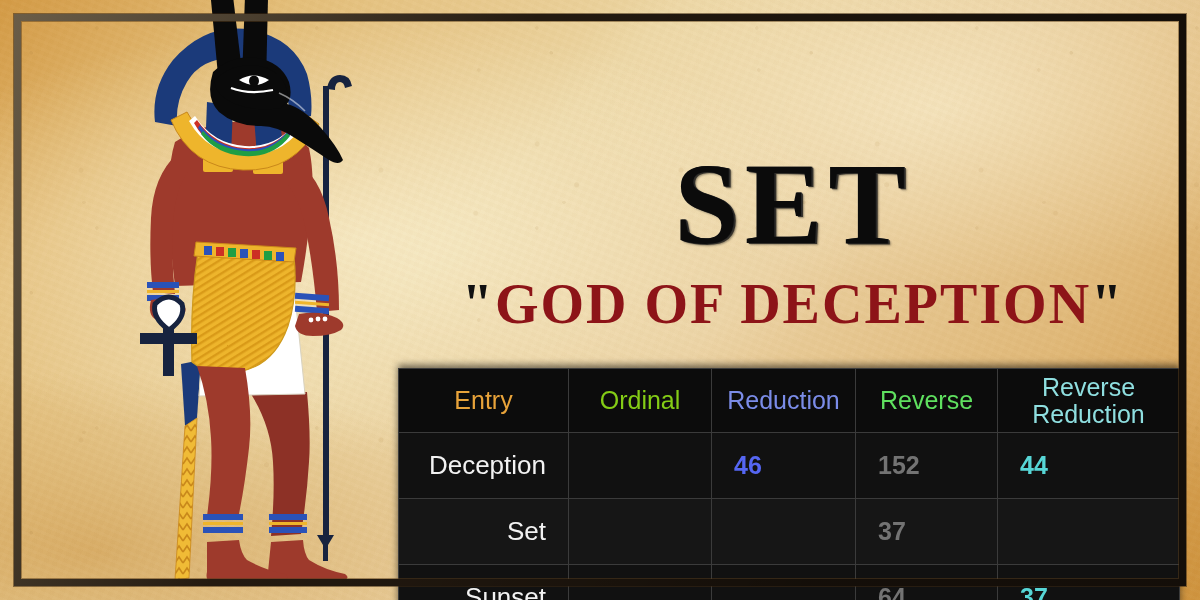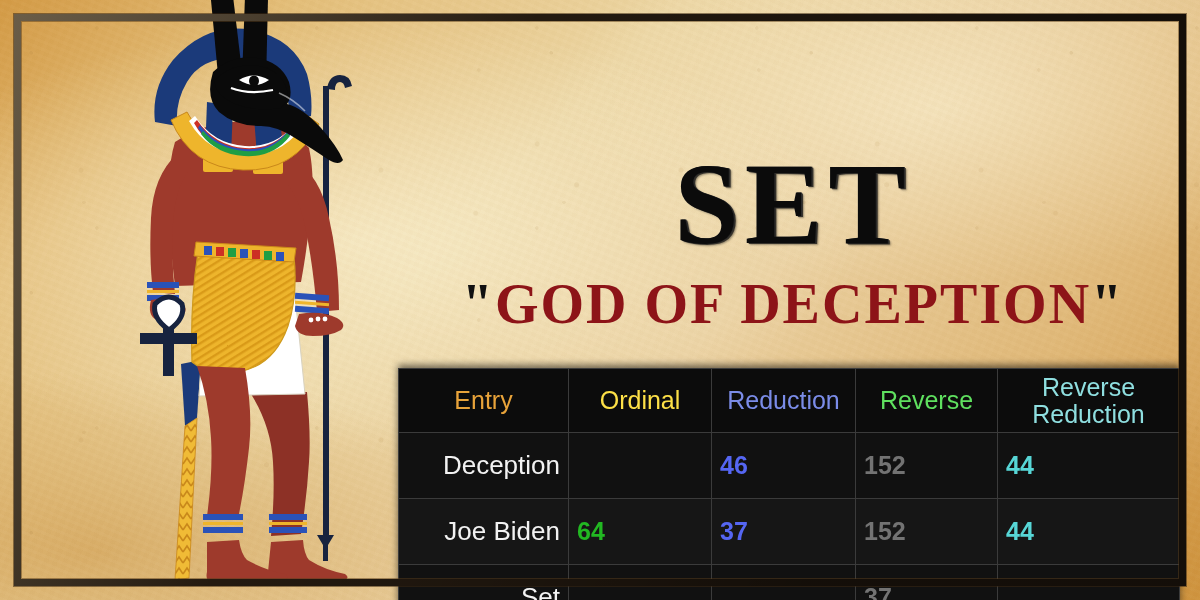--- a/index.html
+++ b/index.html
@@ -119,21 +119,21 @@
   }
   .gem-table col.c-entry { width: 170px; }
   .gem-table col.c-num   { width: 143px; }
   .gem-table col.c-num2  { width: 144px; }
   .gem-table col.c-num3  { width: 142px; }
   .gem-table col.c-num4  { width: 182px; }
 
   .gem-table th, .gem-table td {
     border: 1px solid #3b3b3b;
     height: 66px;
-    padding: 0 8px;
+    padding: 0 22px;
     font-size: 25px;
     font-weight: 400;
     vertical-align: middle;
     white-space: nowrap;
   }
   .gem-table thead th {
     background: #0c0c0c;
     text-align: center;
     font-weight: 400;
     height: 64px;
@@ -150,21 +150,21 @@
     color: #f2f2f2;
     font-size: 26px;
   }
   td.val {
     text-align: left;
     font-weight: 700;
     font-size: 25px;
   }
 
   .h-entry  { color: #e8a33a; }
-  .h-ord    { color: #fde047; }
+  .h-ord    { color: #84cc16; }
   .h-red    { color: #7b8ce8; }
   .h-rev    { color: #5fe05f; }
   .h-revred { color: #8fdfe0; }
 
   .v-ord    { color: #22b822; }
   .v-red    { color: #5566f2; }
   .v-rev    { color: #737373; }
   .v-revred { color: #57d6d6; }
 </style>
 </head>
@@ -313,27 +313,20 @@
     </thead>
     <tbody>
       <tr>
         <td class="entry-cell">Deception</td>
         <td class="val v-ord"></td>
         <td class="val v-red">46</td>
         <td class="val v-rev">152</td>
         <td class="val v-revred">44</td>
       </tr>
       <tr>
-        <td class="entry-cell">Joe Biden</td>
-        <td class="val v-ord">64</td>
-        <td class="val v-red">37</td>
-        <td class="val v-rev">152</td>
-        <td class="val v-revred">44</td>
-      </tr>
-      <tr>
         <td class="entry-cell">Set</td>
         <td class="val v-ord"></td>
         <td class="val v-red"></td>
         <td class="val v-rev">37</td>
         <td class="val v-revred"></td>
       </tr>
       <tr>
         <td class="entry-cell">Sunset</td>
         <td class="val v-ord"></td>
         <td class="val v-red"></td>

